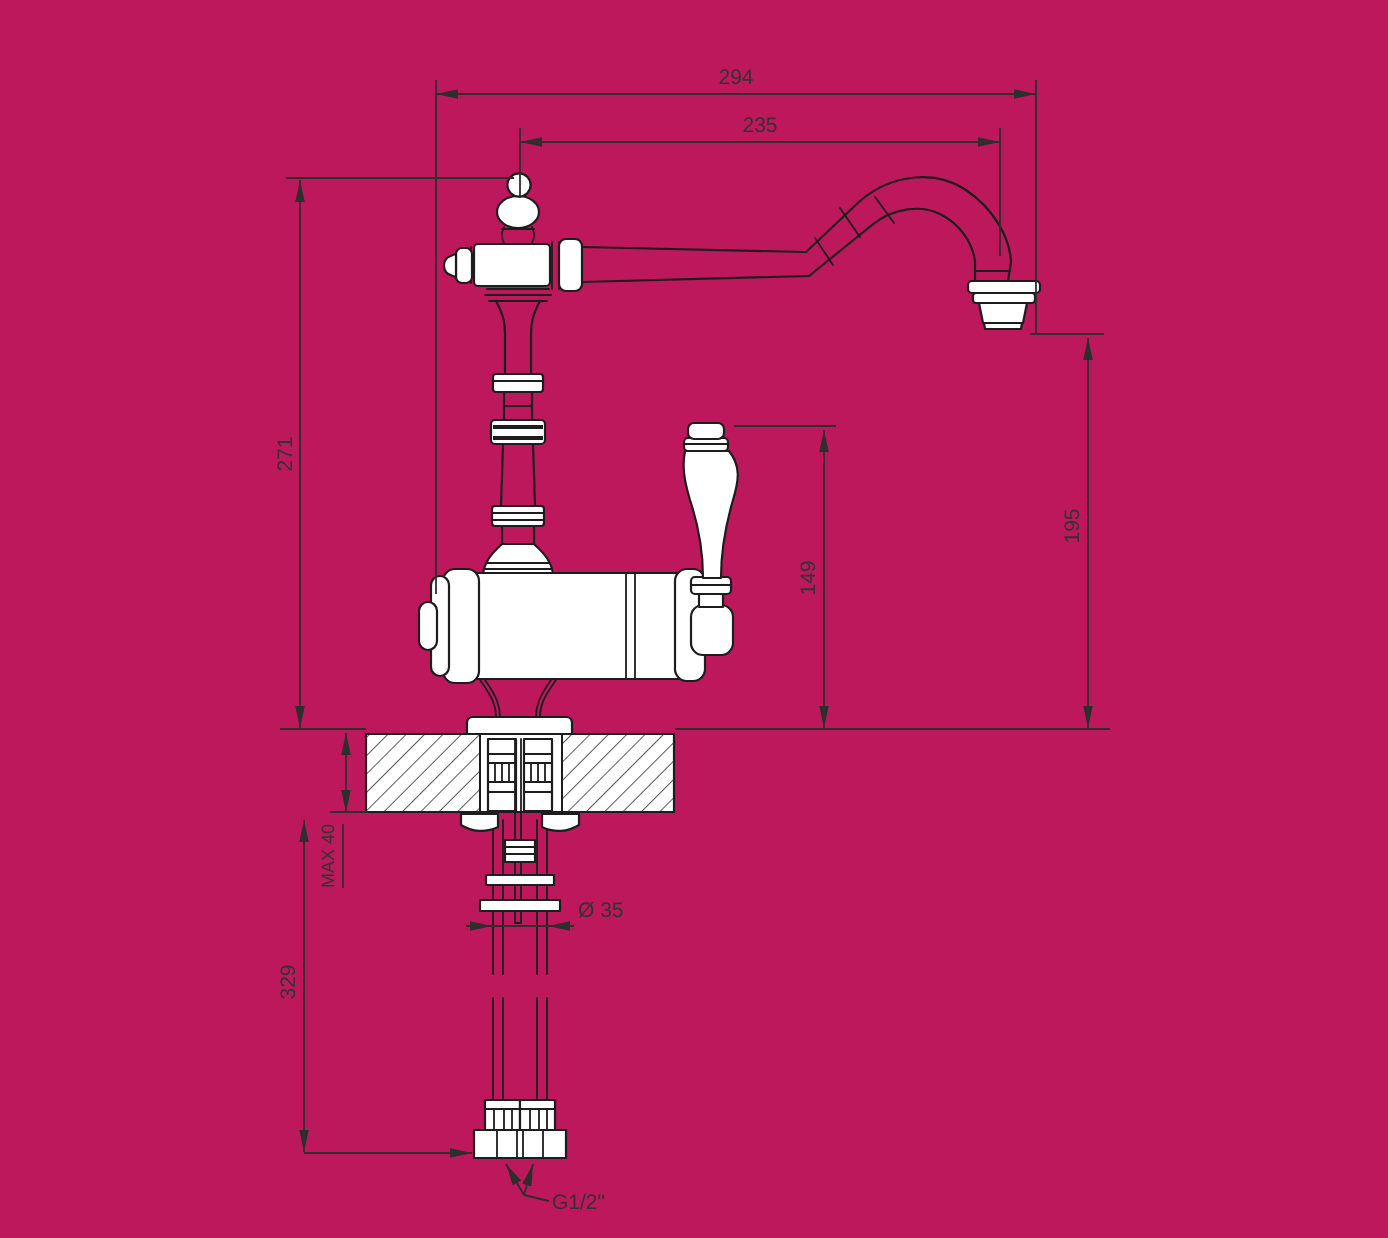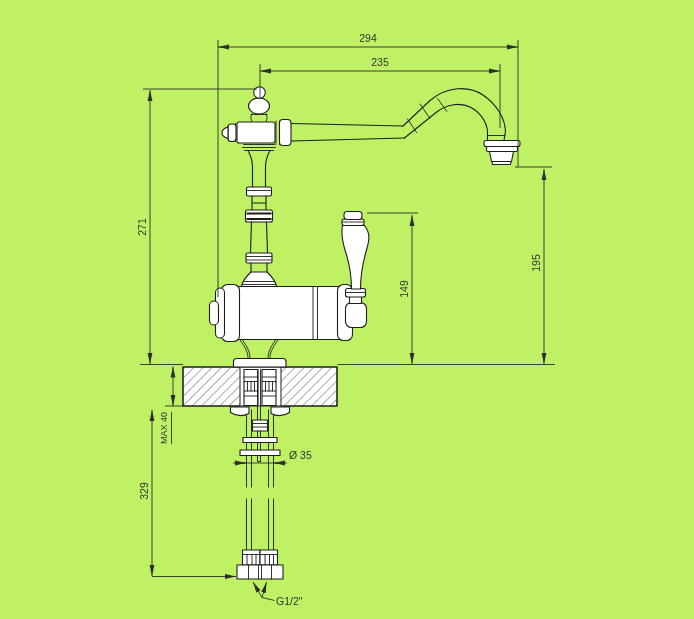--- a/index.html
+++ b/index.html
@@ -1,16 +1,16 @@
 <!DOCTYPE html>
 <html><head>
 <meta charset="utf-8">
 <style>
   html,body{margin:0;padding:0;background:#ffffff;}
-  .stage{position:relative;width:694px;height:619px;background:#bef264;overflow:hidden;
+  .stage{position:relative;width:694px;height:619px;background:#be185d;overflow:hidden;
          font-family:"Liberation Sans",sans-serif;}
   svg{display:block;}
   .outline{stroke:#1d1d1d;stroke-width:1.1;fill:none;stroke-linecap:round;stroke-linejoin:round;}
   .fillw{stroke:#1d1d1d;stroke-width:1.1;fill:#ffffff;stroke-linejoin:round;}
   .thin{stroke:#1d1d1d;stroke-width:0.9;fill:none;stroke-linecap:round;}
   .thick{stroke:#1d1d1d;stroke-width:2;fill:none;}
   .dim{stroke:#2e2e2e;stroke-width:0.9;fill:none;}
   .dimtxt{fill:#333333;font-size:10.5px;font-family:"Liberation Sans",sans-serif;}
   .dimtxt-sm{fill:#333333;font-size:9px;font-family:"Liberation Sans",sans-serif;}
 </style>

